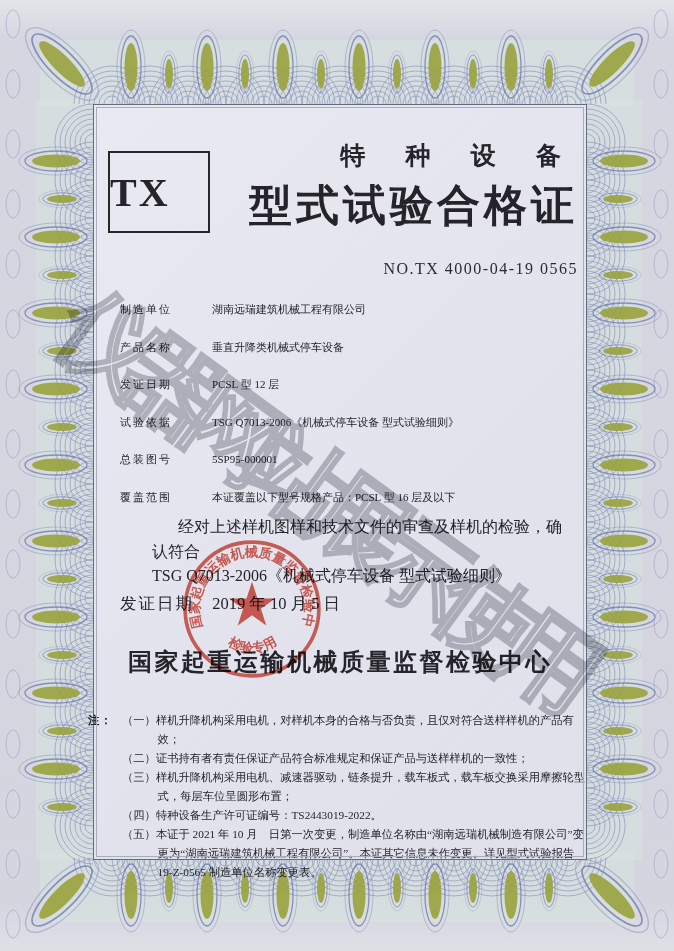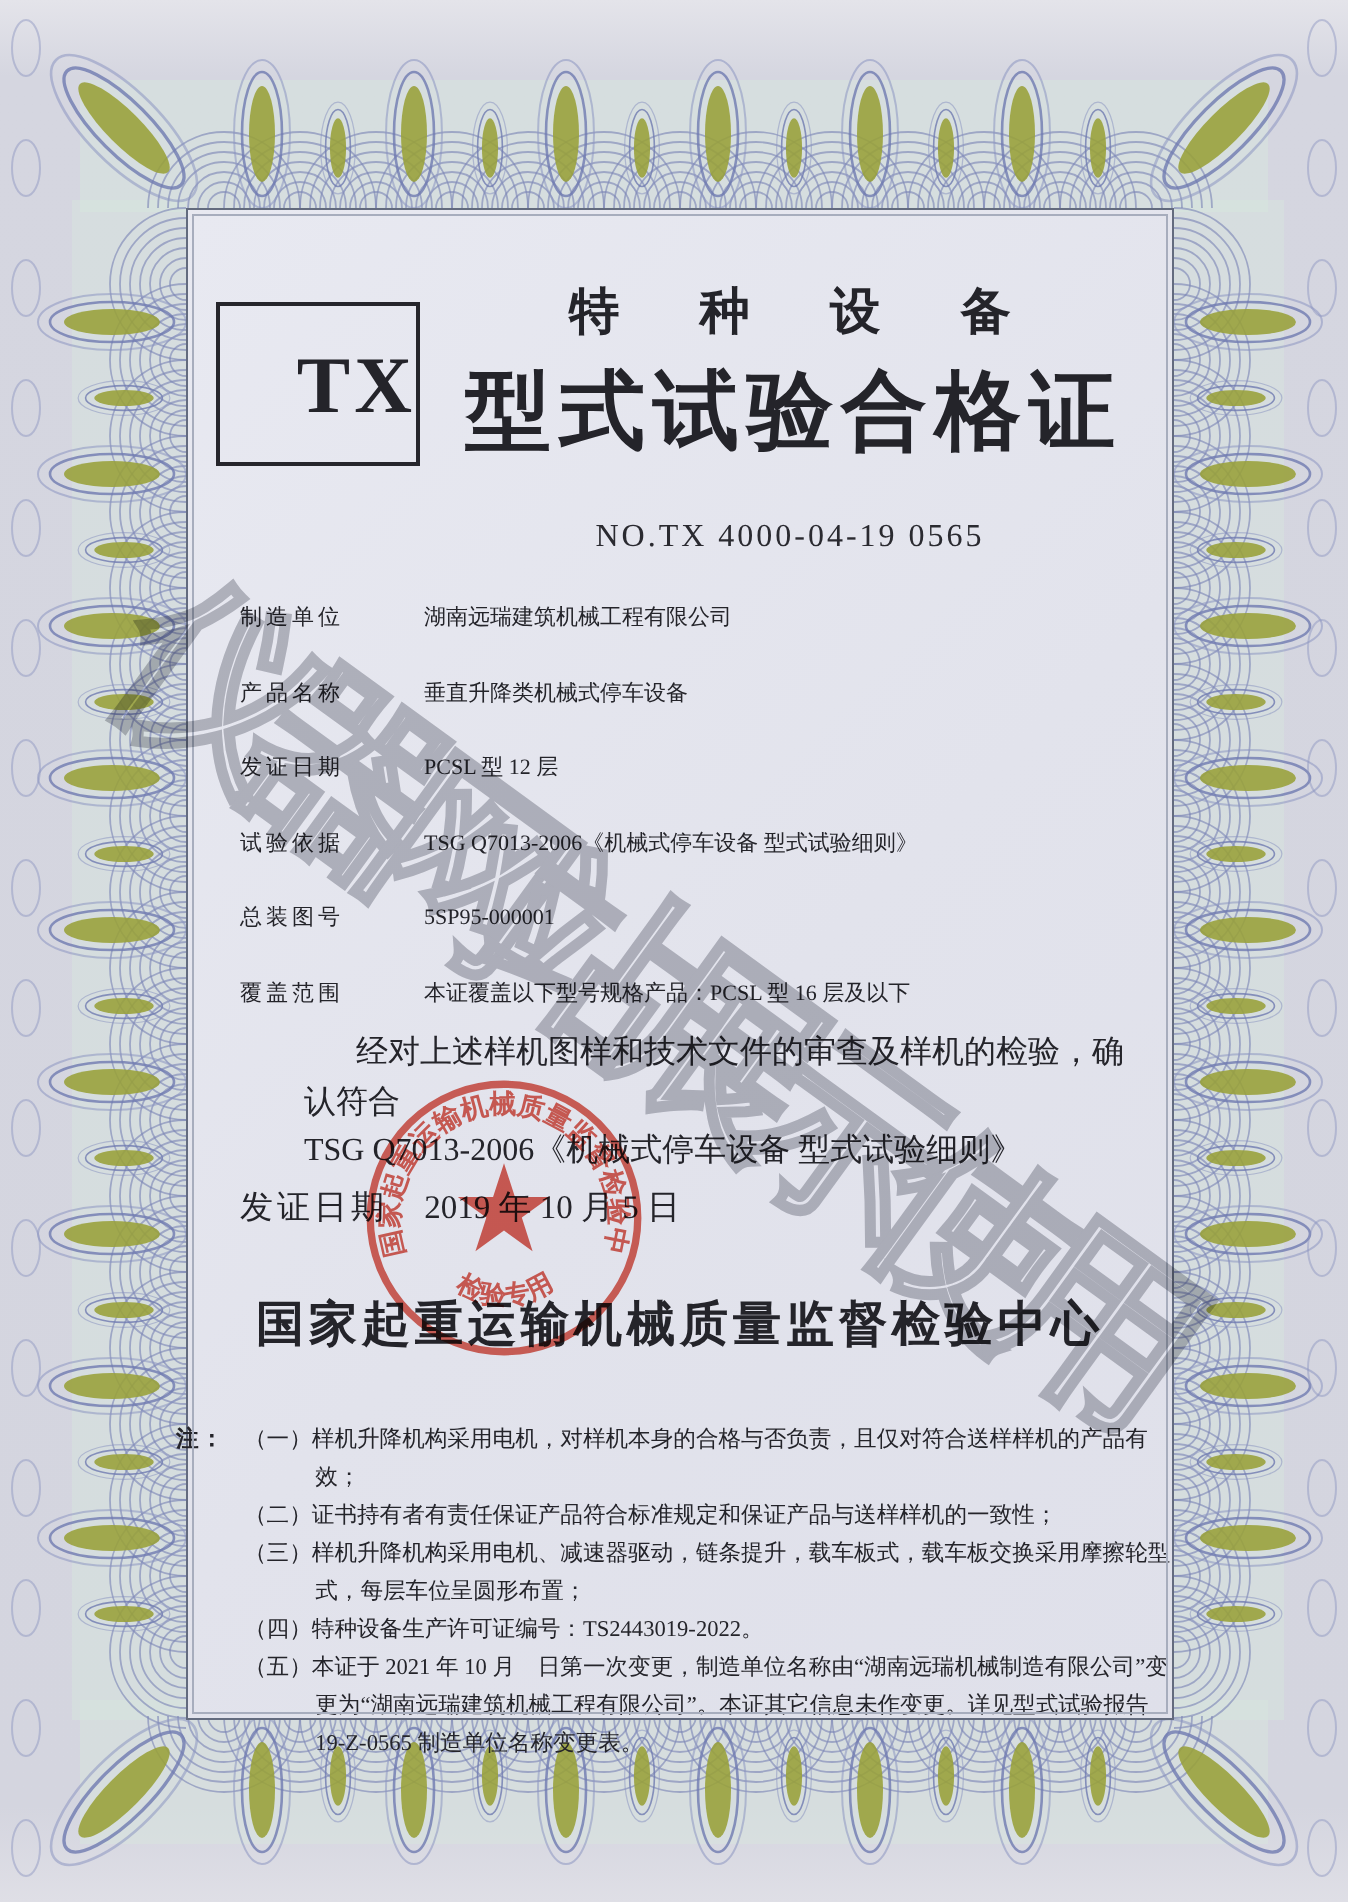--- a/index.html
+++ b/index.html
@@ -10,24 +10,24 @@
   }
   svg.border-art{position:absolute;left:0;top:0;z-index:1;}
   .frame{
     position:absolute;left:93px;top:104px;width:492px;height:754px;z-index:2;
     background:linear-gradient(135deg,#e8e9f1 0%,#e2e3ec 55%,#dfe0ea 100%);
     border:1px solid #636b7e;
   }
   .frame::after{content:"";position:absolute;inset:2px;border:1px solid #a7adbd;pointer-events:none;}
   .tx-box{
     position:absolute;left:14px;top:46px;width:98px;height:78px;border:2px solid #26262c;
-    display:flex;align-items:center;justify-content:flex-end;
+    display:flex;align-items:center;justify-content:flex-start;
     font-size:40px;font-weight:bold;letter-spacing:2px;
   }
-  .title-area{position:absolute;left:118px;top:34px;width:366px;text-align:center;}
+  .title-area{position:absolute;left:118px;top:34px;width:366px;text-align:right;}
   .title-small{font-size:25px;font-weight:600;letter-spacing:17px;padding-left:17px;white-space:nowrap;}
   .title-main{font-size:43px;font-weight:700;letter-spacing:4px;padding-left:4px;margin-top:5px;white-space:nowrap;}
   .cert-no{margin-top:25px;font-size:16px;letter-spacing:1.5px;color:#2a2a30;}
   .fields{position:absolute;left:26px;top:194px;width:454px;}
   .field-row{display:flex;margin-bottom:16px;font-size:11px;line-height:21.5px;}
   .f-label{flex:none;width:78px;letter-spacing:2px;}
   .f-value{margin-left:14px;white-space:nowrap;}
   .conclusion{position:absolute;left:58px;top:410px;width:424px;font-size:16px;line-height:24.5px;}
   .conclusion .l1{text-indent:26px;}
   .date-row{position:absolute;left:26px;top:488px;font-size:16.5px;}

